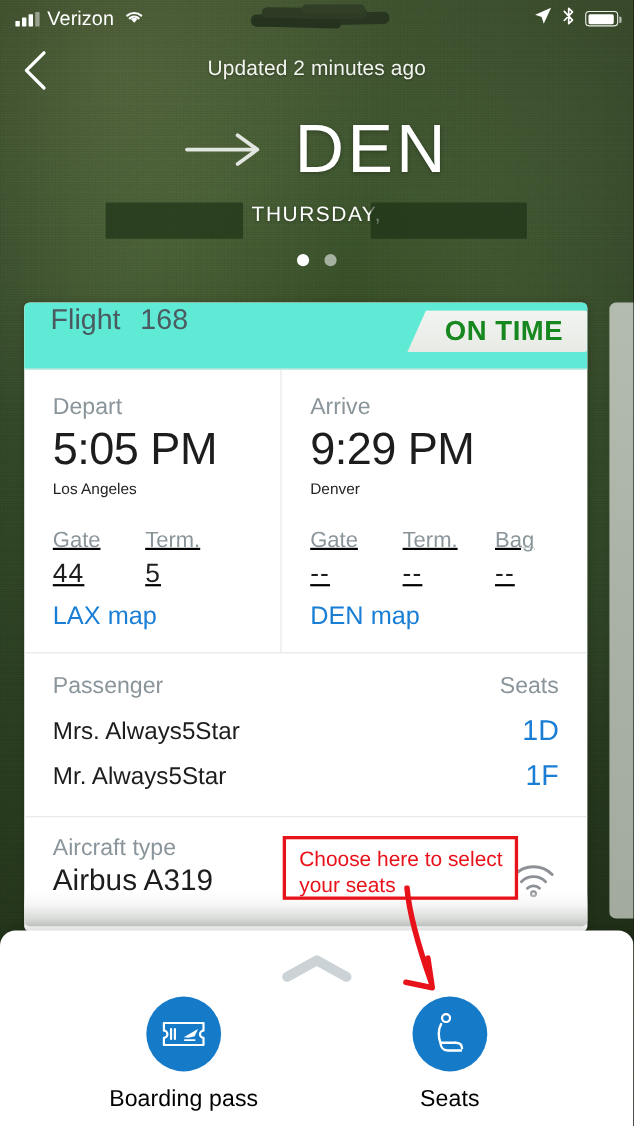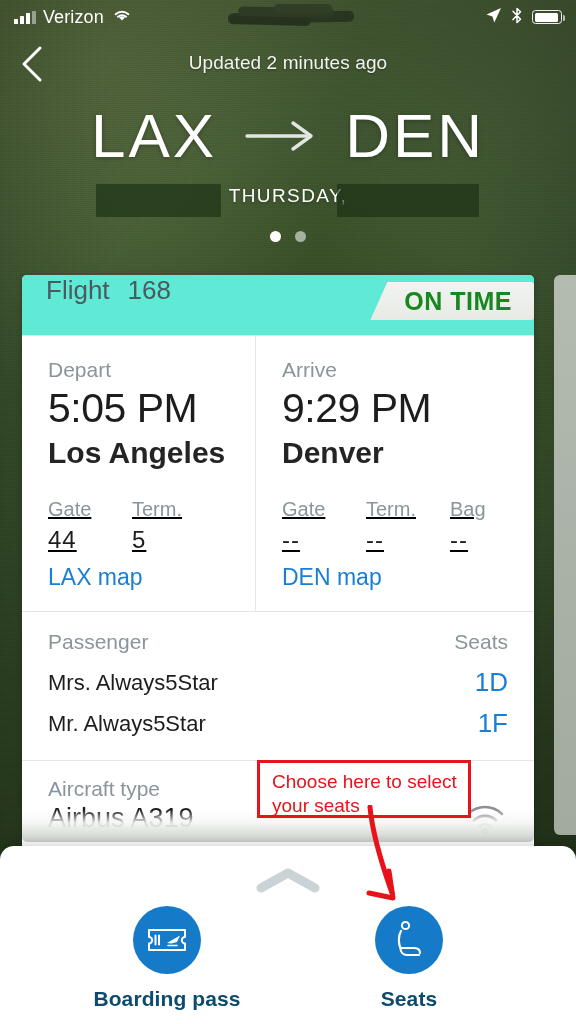--- a/index.html
+++ b/index.html
@@ -298,23 +298,23 @@
   }
   .leg-time {
     font-size: 41px;
     color: #1d1d1d;
     font-weight: 300;
     letter-spacing: -0.5px;
     line-height: 1.18;
     margin-bottom: 4px;
   }
   .leg-city {
-    font-size: 30px;
+    font-size: 14px;
     color: #242424;
-    font-weight: 700;
+    font-weight: 400;
     margin-bottom: 28px;
   }
   .meta-table {
     display: flex;
     text-decoration: underline;
   }
   .meta-col {
     min-width: 72px;
     margin-right: 12px;
   }
@@ -466,22 +466,22 @@
     height: 68px;
     border-radius: 50%;
     background: #157ac8;
     display: flex;
     align-items: center;
     justify-content: center;
   }
   .action-label {
     margin-top: 13px;
     font-size: 21px;
-    color: #0c4a6e;
-    font-weight: 700;
+    color: #000000;
+    font-weight: 400;
     letter-spacing: 0.1px;
   }
 </style>
 </head>
 <body>
 
 <div id="screen">
 
   <div class="bg-photo"></div>
   <div class="bg-noise"></div>
@@ -530,21 +530,20 @@
 
   <div class="nav-back">
     <svg width="28" height="40" viewBox="0 0 28 40">
       <path d="M22 4 L6 20 L22 36" stroke="#fff" stroke-width="3" fill="none" stroke-linecap="round" stroke-linejoin="round"></path>
     </svg>
   </div>
 
   <div class="updated-text">Updated 2 minutes ago</div>
 
   <div class="route">
-    <span class="code">LAX</span>
     <span class="arrow">
       <svg width="72" height="34" viewBox="0 0 72 34">
         <path d="M2 17 H62" stroke="#e2e6e0" stroke-width="3.4" stroke-linecap="round"></path>
         <path d="M48 4 L66 17 L48 30" stroke="#e2e6e0" stroke-width="3.4" fill="none" stroke-linecap="round" stroke-linejoin="round"></path>
       </svg>
     </span>
     <span class="code">DEN</span>
   </div>
 
   <div class="date-line">THURSDAY,</div>

